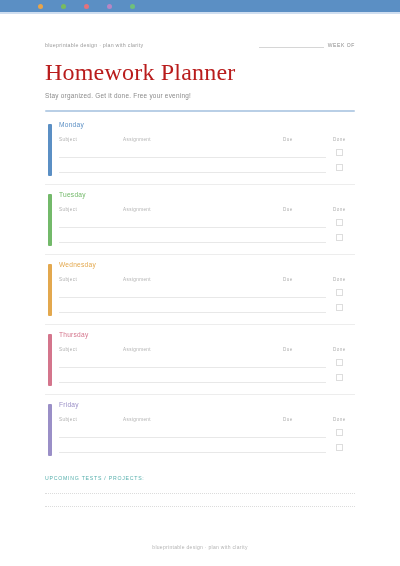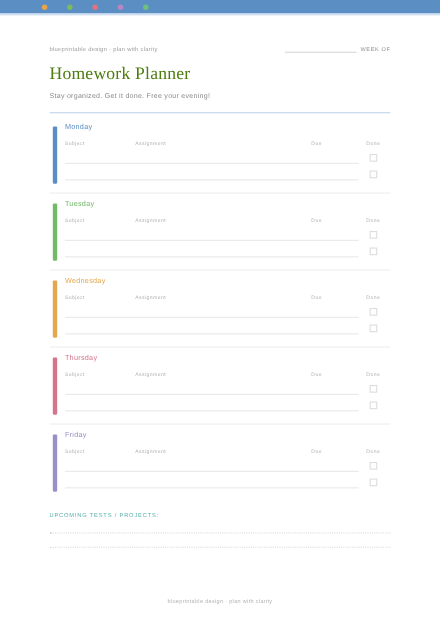--- a/index.html
+++ b/index.html
@@ -72,22 +72,22 @@
   .weekof-label {
     font-size: 5px;
     letter-spacing: 0.6px;
     color: #8c8c8c;
     white-space: nowrap;
   }
 
   
   .title {
     font-family: "Liberation Serif", serif;
-    font-size: 16px;
-    color: #4d7c0f;
+    font-size: 24px;
+    color: #b91c1c;
     letter-spacing: 0.2px;
     margin-top: 12px;
     line-height: 1.05;
     font-weight: normal;
   }
   .subtitle {
     font-size: 6.4px;
     color: #8a8a8a;
     letter-spacing: 0.25px;
     margin-top: 7px;

